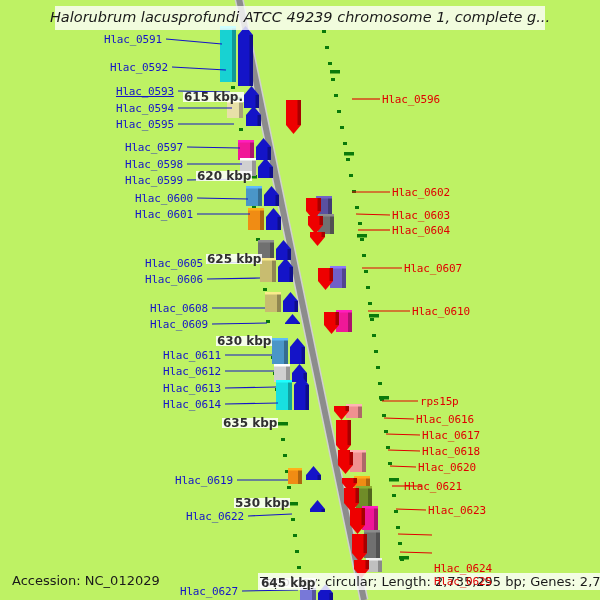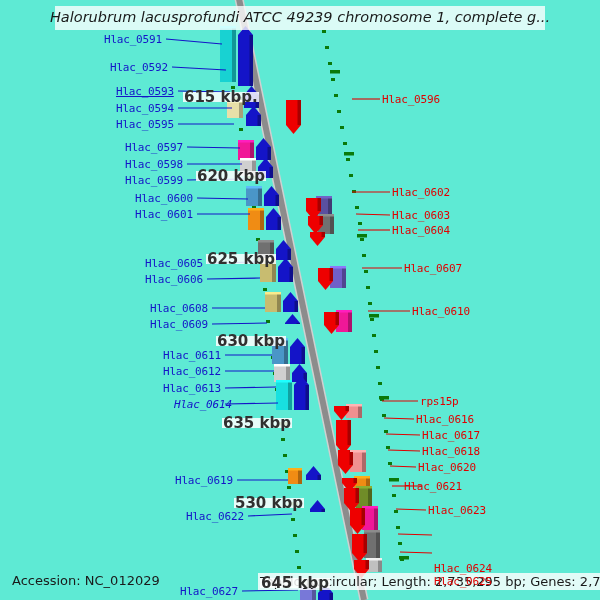--- a/index.html
+++ b/index.html
@@ -9,21 +9,21 @@
     background: #ffffff;
   }
   body {
     font-family: "DejaVu Sans", sans-serif;
   }
   #viewer {
     position: relative;
     width: 600px;
     height: 600px;
     overflow: hidden;
-    background: #5eead4;
+    background: #bef264;
   }
   #svg-stage {
     position: absolute;
     left: 0;
     top: 0;
     width: 600px;
     height: 600px;
   }
   .seq-title {
     position: absolute;
@@ -79,21 +79,21 @@
     text-align: right;
   }
   .gene-label.right {
     color: #e00000;
     text-align: left;
   }
   .ruler-label {
     position: absolute;
     font-family: "DejaVu Sans", sans-serif;
     font-weight: bold;
-    font-size: 15px;
+    font-size: 12px;
     color: #303030;
     white-space: nowrap;
     background: rgba(255,255,255,0.85);
     padding: 0 1px;
     line-height: 10px;
   }
 </style>
 </head>
 <body>
 
@@ -517,21 +517,21 @@
     <div class="gene-label left" style="left: 125px; top: 175px;">Hlac_0599</div>
     <div class="gene-label left" style="left: 135px; top: 193px;">Hlac_0600</div>
     <div class="gene-label left" style="left: 135px; top: 209px;">Hlac_0601</div>
     <div class="gene-label left" style="left: 145px; top: 258px;">Hlac_0605</div>
     <div class="gene-label left" style="left: 145px; top: 274px;">Hlac_0606</div>
     <div class="gene-label left" style="left: 150px; top: 303px;">Hlac_0608</div>
     <div class="gene-label left" style="left: 150px; top: 319px;">Hlac_0609</div>
     <div class="gene-label left" style="left: 163px; top: 350px;">Hlac_0611</div>
     <div class="gene-label left" style="left: 163px; top: 366px;">Hlac_0612</div>
     <div class="gene-label left" style="left: 163px; top: 383px;">Hlac_0613</div>
-    <div class="gene-label left" style="left: 174px; top: 399px; font-style: italic;">Hlac_0614</div>
+    <div class="gene-label left" style="left: 163px; top: 399px;">Hlac_0614</div>
     <div class="gene-label left" style="left: 175px; top: 475px;">Hlac_0619</div>
     <div class="gene-label left" style="left: 186px; top: 511px;">Hlac_0622</div>
     <div class="gene-label left" style="left: 180px; top: 586px;">Hlac_0627</div>
     <div class="gene-label right" style="left: 382px; top: 94px;">Hlac_0596</div>
     <div class="gene-label right" style="left: 392px; top: 187px;">Hlac_0602</div>
     <div class="gene-label right" style="left: 392px; top: 210px;">Hlac_0603</div>
     <div class="gene-label right" style="left: 392px; top: 225px;">Hlac_0604</div>
     <div class="gene-label right" style="left: 404px; top: 263px;">Hlac_0607</div>
     <div class="gene-label right" style="left: 412px; top: 306px;">Hlac_0610</div>
     <div class="gene-label right" style="left: 420px; top: 396px;">rps15p</div>

